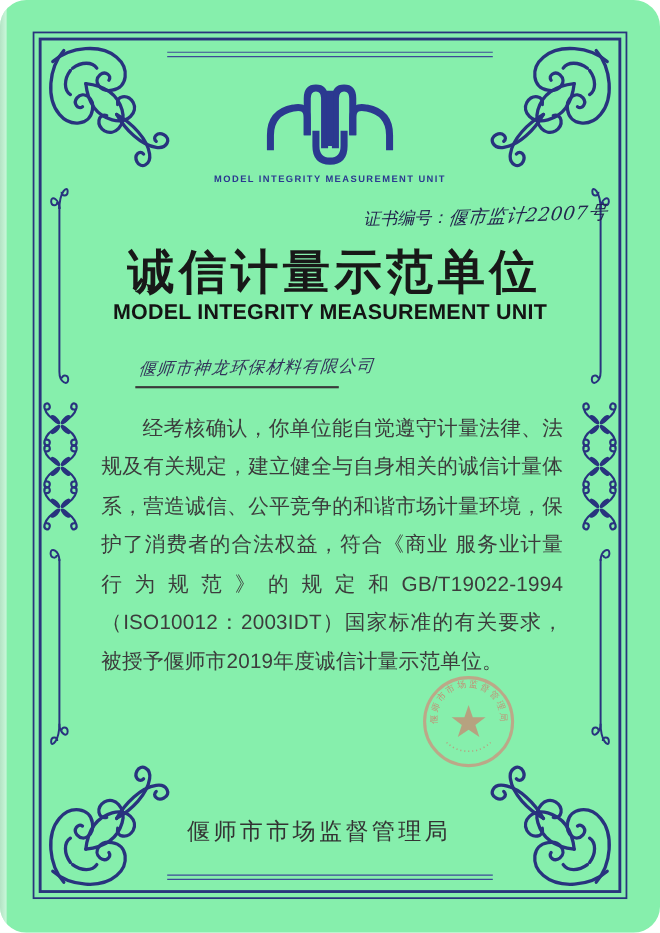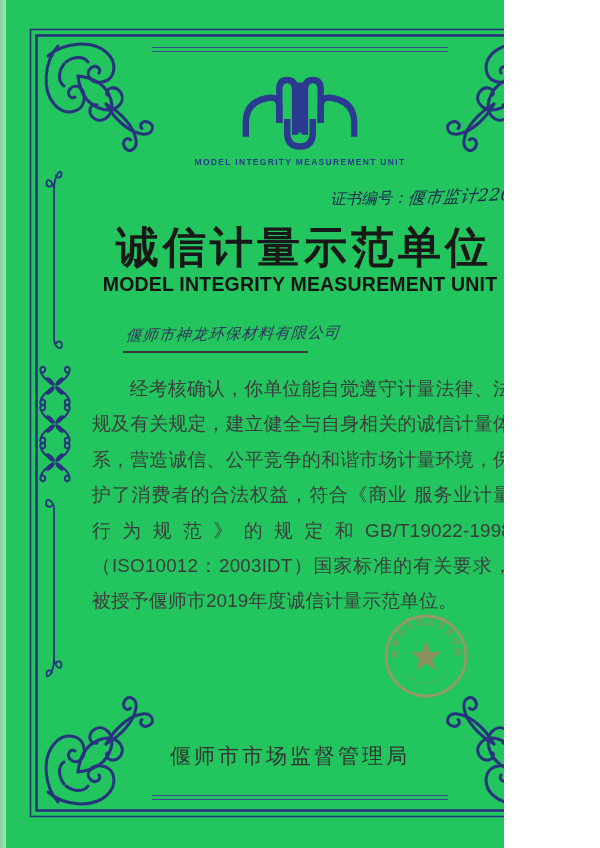--- a/index.html
+++ b/index.html
@@ -1,18 +1,19 @@
 <!DOCTYPE html>
 <html><head>
 <meta charset="utf-8">
 <style>
   html,body{margin:0;padding:0;background:#fff;}
   .page{
-    position:relative;width:504px;height:848px;background:#22c55e;overflow:hidden;
+    position:relative;width:600px;height:848px;background:#86efac;overflow:hidden;
     font-family:"Liberation Sans","DejaVu Sans",sans-serif;
+    border-radius:24px;
   }
   
   .page::before{
     content:"";position:absolute;left:0;top:0;width:6px;height:100%;
     background:linear-gradient(90deg,#d9d9d9,#ffffff);opacity:.55;pointer-events:none;
   }
   .frame-svg{position:absolute;left:0;top:0;}
   .abs{position:absolute;}
   .logo-wrap{left:236px;top:72px;width:128px;height:84px;}
   .logo-caption{
@@ -142,21 +143,21 @@
   <div class="abs cert-no">
     <span class="label">证书编号：</span><span class="value">偃市监计22007号</span>
   </div>
 
   <h1 class="abs title-zh">诚信计量示范单位</h1>
   <div class="abs title-en">MODEL INTEGRITY MEASUREMENT UNIT</div>
 
   <div class="abs company">偃师市神龙环保材料有限公司</div>
   <div class="abs company-underline"></div>
 
-  <p class="abs body-text">经考核确认，你单位能自觉遵守计量法律、法规及有关规定，建立健全与自身相关的诚信计量体系，营造诚信、公平竞争的和谐市场计量环境，保护了消费者的合法权益，符合《商业 服务业计量行为规范》的规定和GB/T19022-1998（ISO10012：2003IDT）国家标准的有关要求，被授予偃师市2019年度诚信计量示范单位。</p>
+  <p class="abs body-text">经考核确认，你单位能自觉遵守计量法律、法规及有关规定，建立健全与自身相关的诚信计量体系，营造诚信、公平竞争的和谐市场计量环境，保护了消费者的合法权益，符合《商业 服务业计量行为规范》的规定和GB/T19022-1994（ISO10012：2003IDT）国家标准的有关要求，被授予偃师市2019年度诚信计量示范单位。</p>
 
 
   <svg class="abs seal-svg" width="90" height="90" viewBox="0 0 90 90" aria-hidden="true">
     <defs>
       <path id="sealarc" d="M20,57 A29,29 0 1 1 70,57" fill="none"></path>
     </defs>
     <circle cx="45" cy="45" r="40" fill="none" stroke="#dd7c72" stroke-width="2.8" opacity="0.62"></circle>
     <polygon points="45,30 48.8,41 60.4,41 51.2,48 54.8,59 45,52.4 35.2,59 38.8,48 29.6,41 41.2,41" fill="#d96a60" opacity="0.58"></polygon>
     <text font-size="8" fill="#d96a60" opacity="0.72" letter-spacing="2">
       <textPath href="#sealarc" startOffset="50%" text-anchor="middle">偃师市市场监督管理局</textPath>

